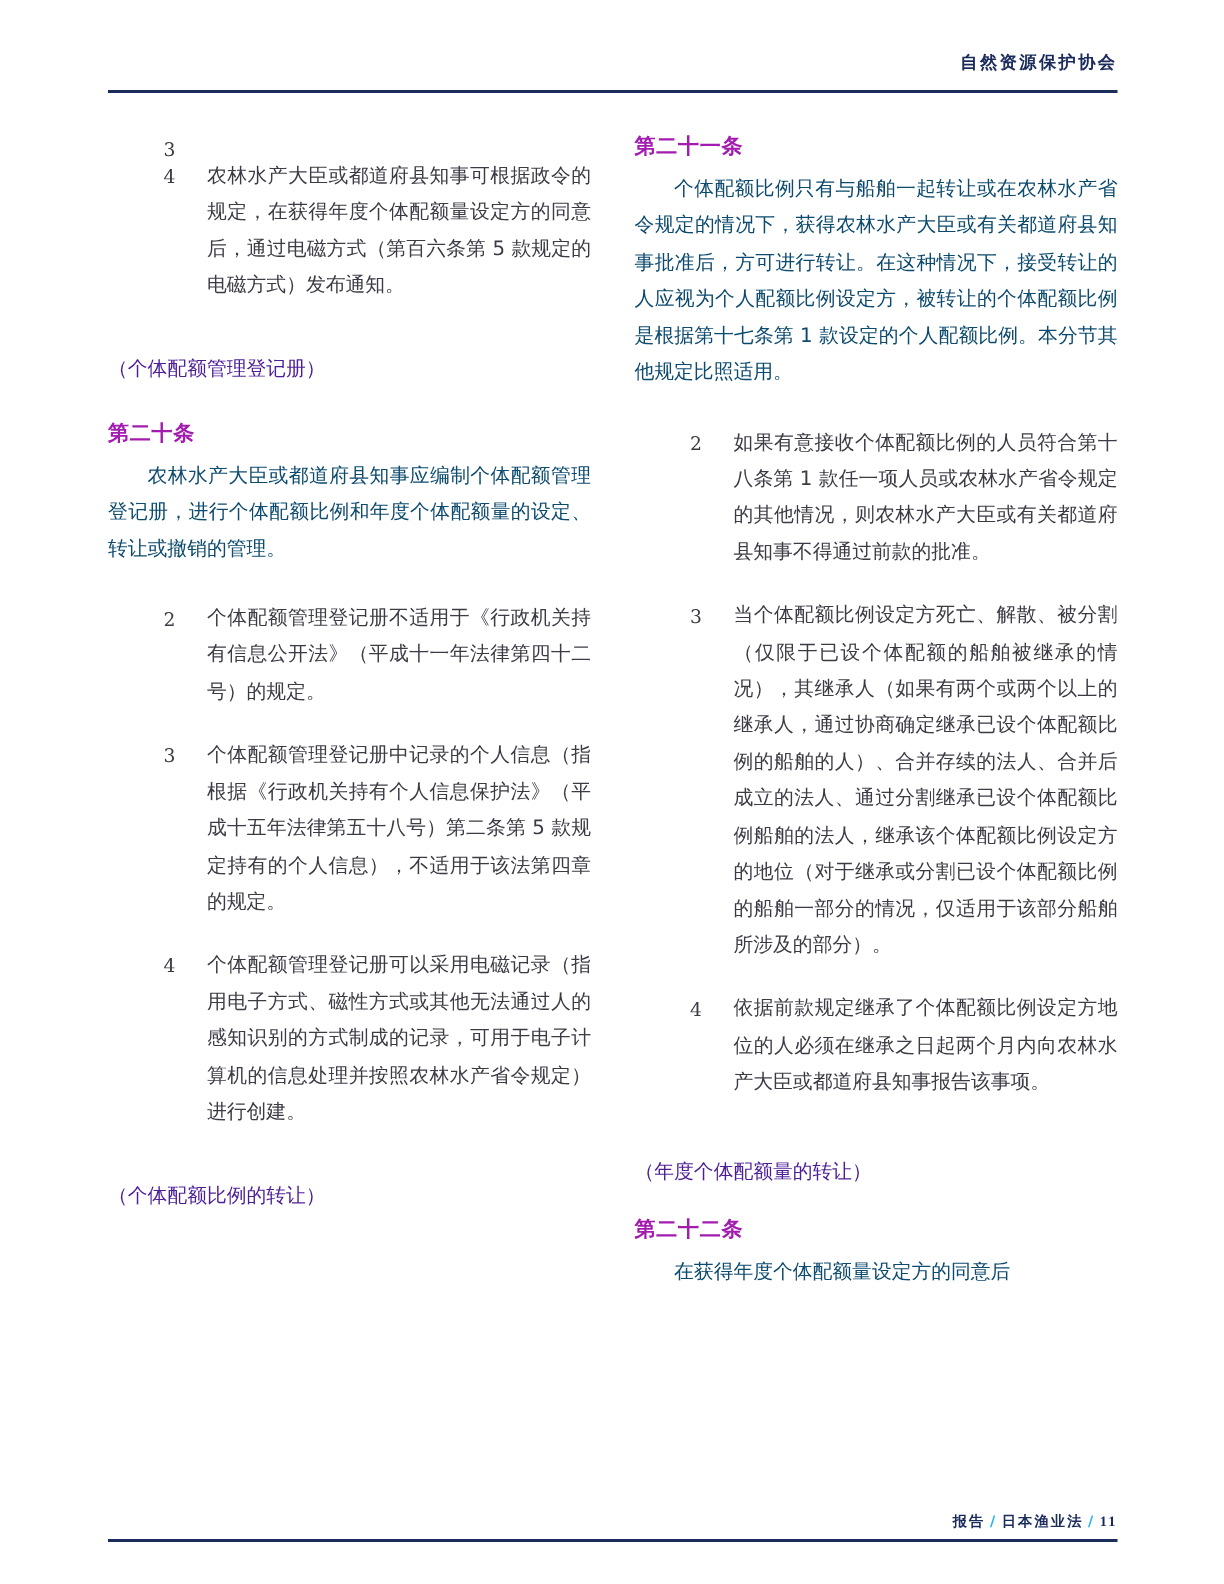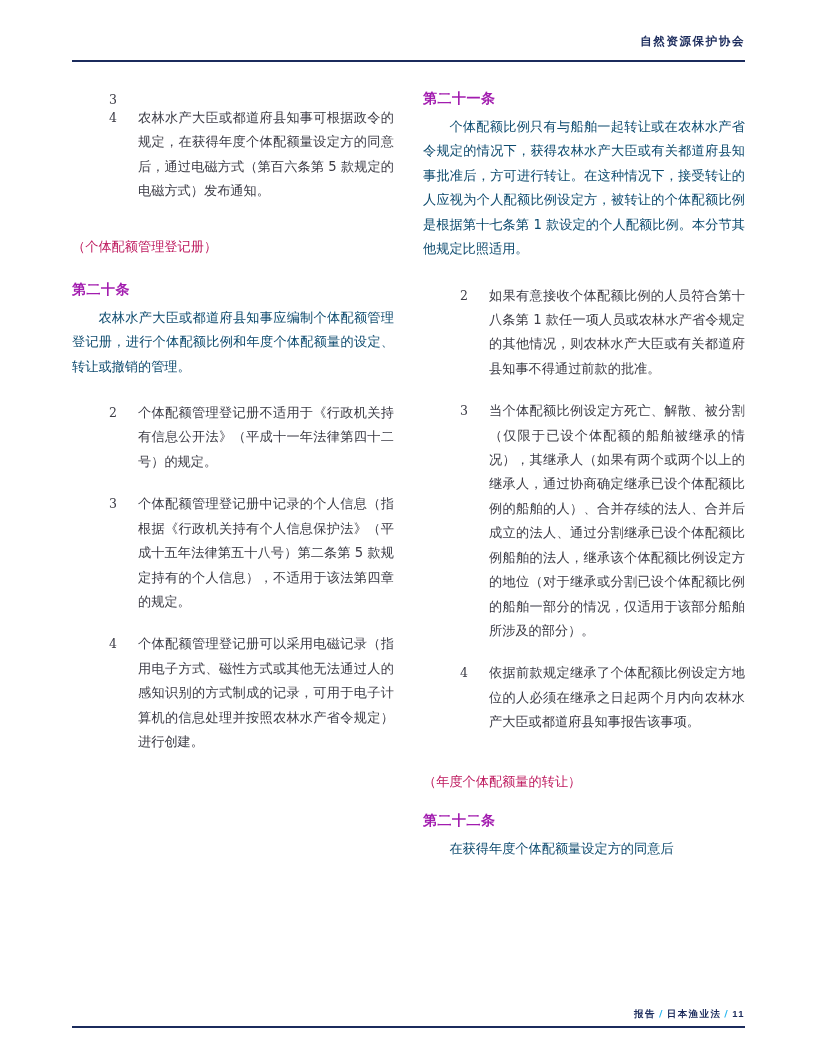--- a/index.html
+++ b/index.html
@@ -72,21 +72,21 @@
     color: #a21caf;
     font-size: 14px;
     font-weight: 700;
     letter-spacing: 0.5px;
     line-height: 1.5;
     margin: 0 0 6px 0;
   }
   .section-label {
     font-size: 13.2px;
     line-height: 1.9;
-    color: #be185d;
+    color: #4c1d95;
     margin: 0;
   }
   .para {
     font-size: 13.2px;
     line-height: 1.85;
     color: #0c4a6e;
     margin: 0;
     text-align: justify;
     text-justify: inter-ideograph;
   }
@@ -145,21 +145,21 @@
     letter-spacing: 1.4px;
     color: #1b2b5c;
     white-space: nowrap;
   }
   .footer-text .sep {
     color: #22b5ef;
     padding: 0 3px;
   }
   .footer-text .pg {
     color: #1b2b5c;
-    font-family: Liberation Sans, sans-serif;
+    font-family: Liberation Serif, serif;
   }
 </style>
 </head>
 <body>
 
 <div class="page">
 
   <div class="header">
     <div class="header-title">自然资源保护协会</div>
     <div class="header-rule"></div>
@@ -206,20 +206,21 @@
 
       <div class="sp-18"></div>
 
       <div class="clause">
         <span class="num">4</span>
         <span>个体配额管理登记册可以采用电磁记录（指用电子方式、磁性方式或其他无法通过人的感知识别的方式制成的记录，可用于电子计算机的信息处理并按照农林水产省令规定）进行创建。</span>
       </div>
 
       <div class="sp-30"></div>
 
+      <div class="section-label">（个体配额比例的转让）</div>
 
     </div>
 
     <div class="col col-right">
 
       <div class="art-heading">第二十一条</div>
 
       <div class="para indent">个体配额比例只有与船舶一起转让或在农林水产省令规定的情况下，获得农林水产大臣或有关都道府县知事批准后，方可进行转让。在这种情况下，接受转让的人应视为个人配额比例设定方，被转让的个体配额比例是根据第十七条第 1 款设定的个人配额比例。本分节其他规定比照适用。</div>
 
       <div class="sp-22"></div>

